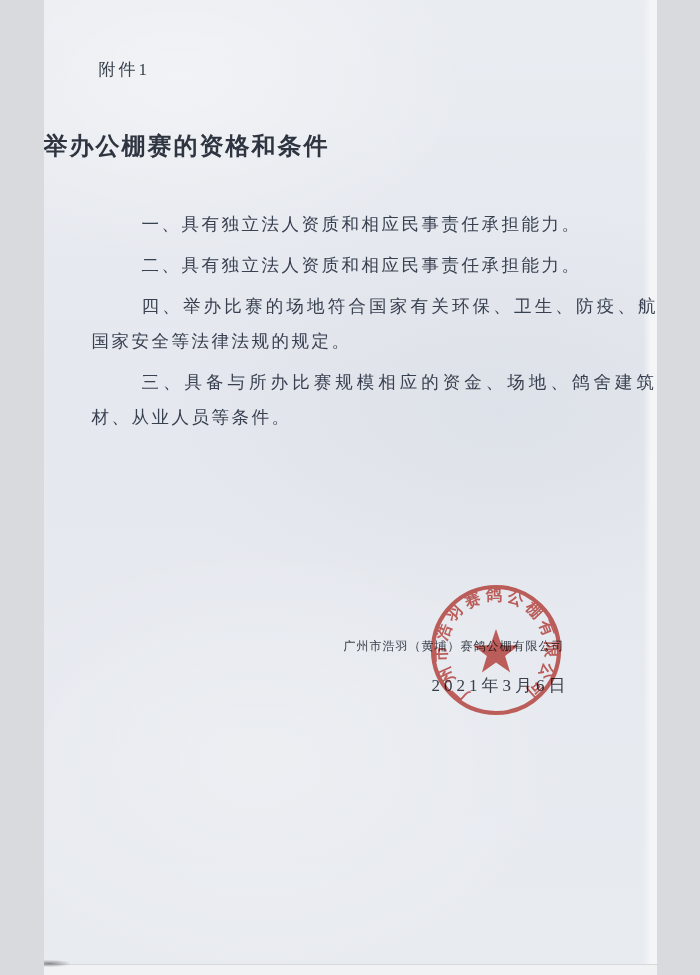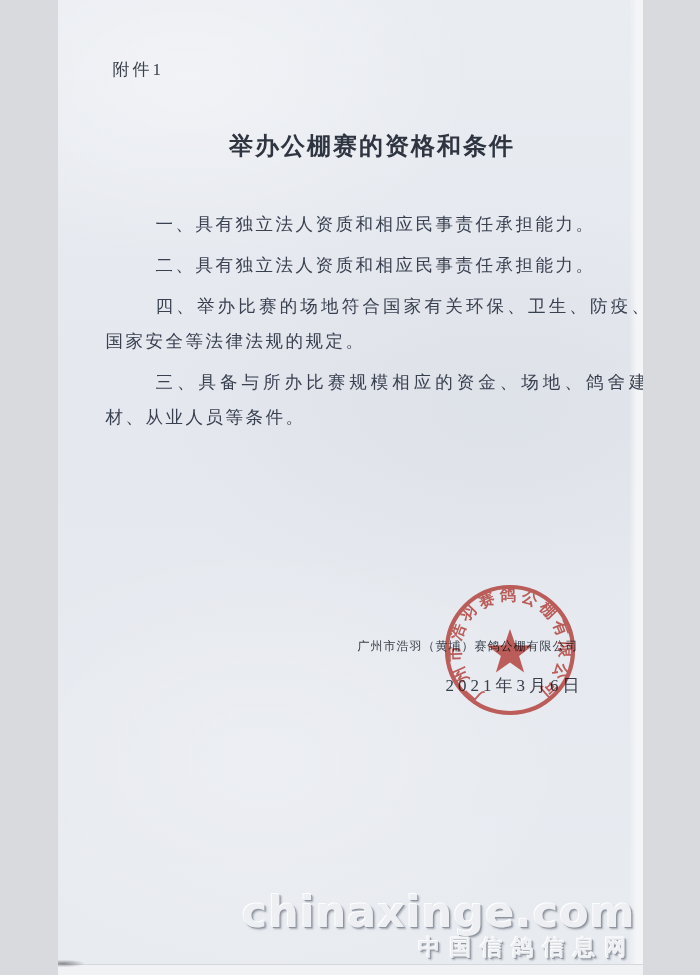--- a/index.html
+++ b/index.html
@@ -7,41 +7,42 @@
     position:relative;
     width:585px;height:975px;
     margin:0 auto;
     overflow:hidden;
     background:
       radial-gradient(ellipse 420px 260px at 22% 8%, rgba(255,255,255,0.40), rgba(255,255,255,0) 70%),
       radial-gradient(ellipse 500px 300px at 75% 42%, rgba(203,209,219,0.30), rgba(203,209,219,0) 70%),
       radial-gradient(ellipse 460px 320px at 35% 78%, rgba(255,255,255,0.22), rgba(255,255,255,0) 70%),
       linear-gradient(180deg,#e9ecf1 0%, #e5e8ee 40%, #e8ebf0 100%);
     font-family:"Liberation Serif","DejaVu Serif",serif;
+    padding-left:28px;
   }
   .edge-right{
     position:absolute;top:0;right:0;width:14px;height:100%;
     background:linear-gradient(90deg, rgba(243,245,247,0) 0%, #f3f5f7 55%);
   }
   .edge-bottom{
     position:absolute;left:0;bottom:0;width:100%;height:10px;
     background:#f0f2f4;border-top:1px solid #d4d7db;
   }
   .smudge{
     position:absolute;left:0;bottom:8px;width:26px;height:7px;
     background:radial-gradient(ellipse at 20% 50%, rgba(60,62,66,0.55), rgba(60,62,66,0) 75%);
   }
   .attachment-label{
     position:absolute;left:55px;top:58px;
     font-size:17px;letter-spacing:3px;color:#39404c;
   }
   .doc-title{
     position:absolute;left:0;top:130px;width:100%;
-    text-align:center;font-size:24px;font-weight:bold;
-    letter-spacing:2px;color:#2e3440;margin-left:22px;
+    text-align:left;font-size:24px;font-weight:bold;
+    letter-spacing:2px;color:#2e3440;
   }
   .body-text{
     position:absolute;left:42px;top:201px;width:620px;
     font-size:17.5px;line-height:35px;letter-spacing:2.5px;
     color:#394050;text-align:justify;
   }
   .body-text p{margin:6px;text-indent:50px;}
   .company-line{
     position:absolute;left:300px;top:638px;
     font-size:12px;letter-spacing:1px;color:#39404c;white-space:nowrap;
@@ -101,18 +102,14 @@
     <defs>
       <path id="ringPath" d="M 75 125 A 50 50 0 1 1 75.01 125" fill="none"></path>
     </defs>
     <circle cx="75" cy="75" r="63" fill="none" stroke="#c4433c" stroke-width="4.2"></circle>
     <text font-size="16" letter-spacing="4" fill="#c4433c" font-family="'Liberation Serif','DejaVu Serif',serif" font-weight="bold">
       <textPath href="#ringPath" startOffset="50%" text-anchor="middle">广州市浩羽赛鸽公棚有限公司</textPath>
     </text>
     <polygon fill="#c4433c" points="75,54 80.6,70.2 97.8,70.6 84.1,81 89.1,97.4 75,87.6 60.9,97.4 65.9,81 52.2,70.6 69.4,70.2"></polygon>
   </svg>
 
-  <div class="watermark">
-    <div class="wm-site">chinaxinge.com</div>
-    <div class="wm-cn">中国信鸽信息网</div>
-  </div>
 
 </div>
 
 </body></html>

